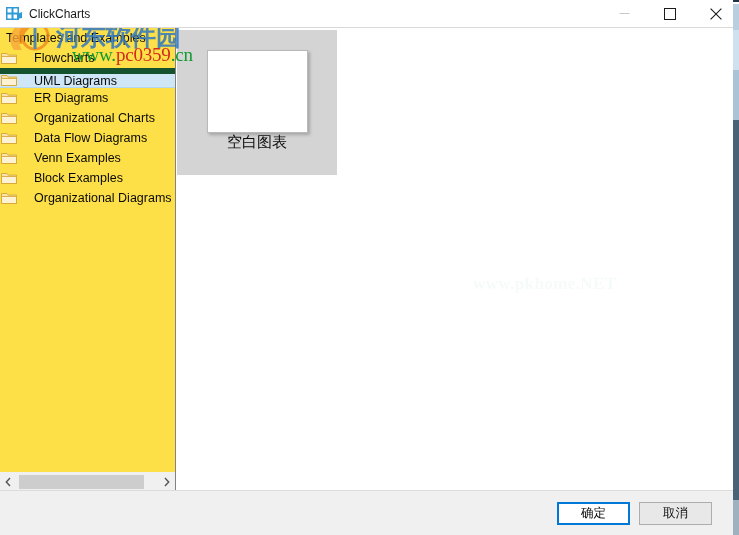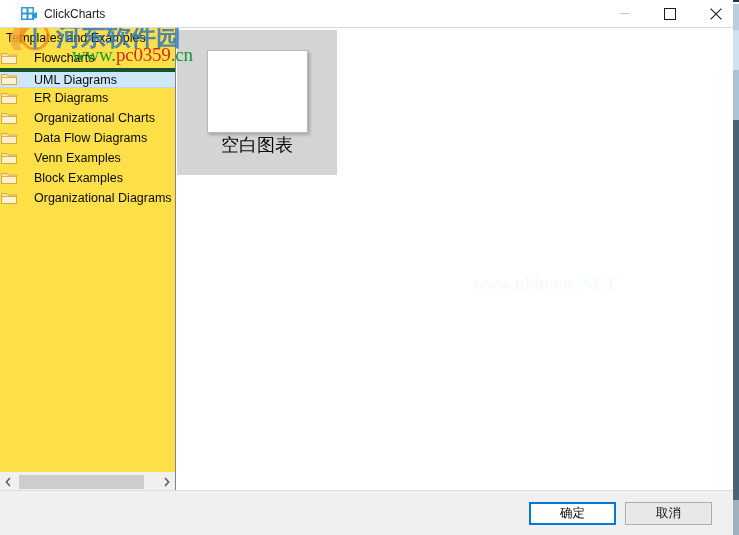--- a/index.html
+++ b/index.html
@@ -26,21 +26,21 @@
     left: 0; top: 0;
     width: 739px;
     height: 28px;
     background: #ffffff;
     border-bottom: 1px solid #d9d9d9;
     box-sizing: border-box;
     z-index: 40;
   }
   .title-left {
     position: absolute;
-    left: 21px; top: 0;
+    left: 6px; top: 0;
     height: 28px;
     display: flex;
     align-items: center;
     gap: 7px;
     justify-content: space-between;
   }
   .app-icon {
     width: 16px; height: 16px;
     position: relative;
     flex: none;
@@ -148,21 +148,21 @@
     padding-left: 1px;
     gap: 17px;
     font-size: 12.5px;
     color: #0a0a0a;
     box-sizing: border-box;
     white-space: nowrap;
     cursor: default;
   }
   .tree-item.selected {
     background: #cfe6f7;
-    border-top: 4px solid #14532d;
+    border-top: 6px solid #14532d;
     border-bottom: 1px solid #b3d7f0;
     height: 20px;
   }
   .folder-ico { width: 16px; height: 13px; flex: none; display:block; }
 
   
   .hscroll {
     position: absolute;
     left: 0; bottom: 0;
     width: 175px;
@@ -217,21 +217,21 @@
   .thumb-img {
     width: 101px;
     height: 83px;
     margin-top: 20px;
     background: #ffffff;
     border: 1px solid #b9b9b9;
     box-shadow: 2px 2px 3px rgba(0,0,0,0.22);
     box-sizing: border-box;
   }
   .thumb-label {
-    font-size: 18px;
+    font-size: 15px;
     color: #0a0a0a;
     white-space: nowrap;
   }
 
   
   .right-edge {
     position: absolute;
     right: 0; top: 0;
     width: 6px;
     height: 535px;
@@ -268,21 +268,21 @@
     z-index: 20;
   }
   .btn-row {
     position: absolute;
     right: 27px;
     top: 11px;
     display: flex;
     gap: 9px;
   }
   .dlg-btn {
-    width: 87px;
+    width: 73px;
     height: 23px;
     font-family: "Liberation Sans", "DejaVu Sans", sans-serif;
     font-size: 12.5px;
     color: #0a0a0a;
     background: #e8e8e8;
     border: 1px solid #adadad;
     box-sizing: border-box;
     display: flex;
     align-items: center;
     justify-content: center;

